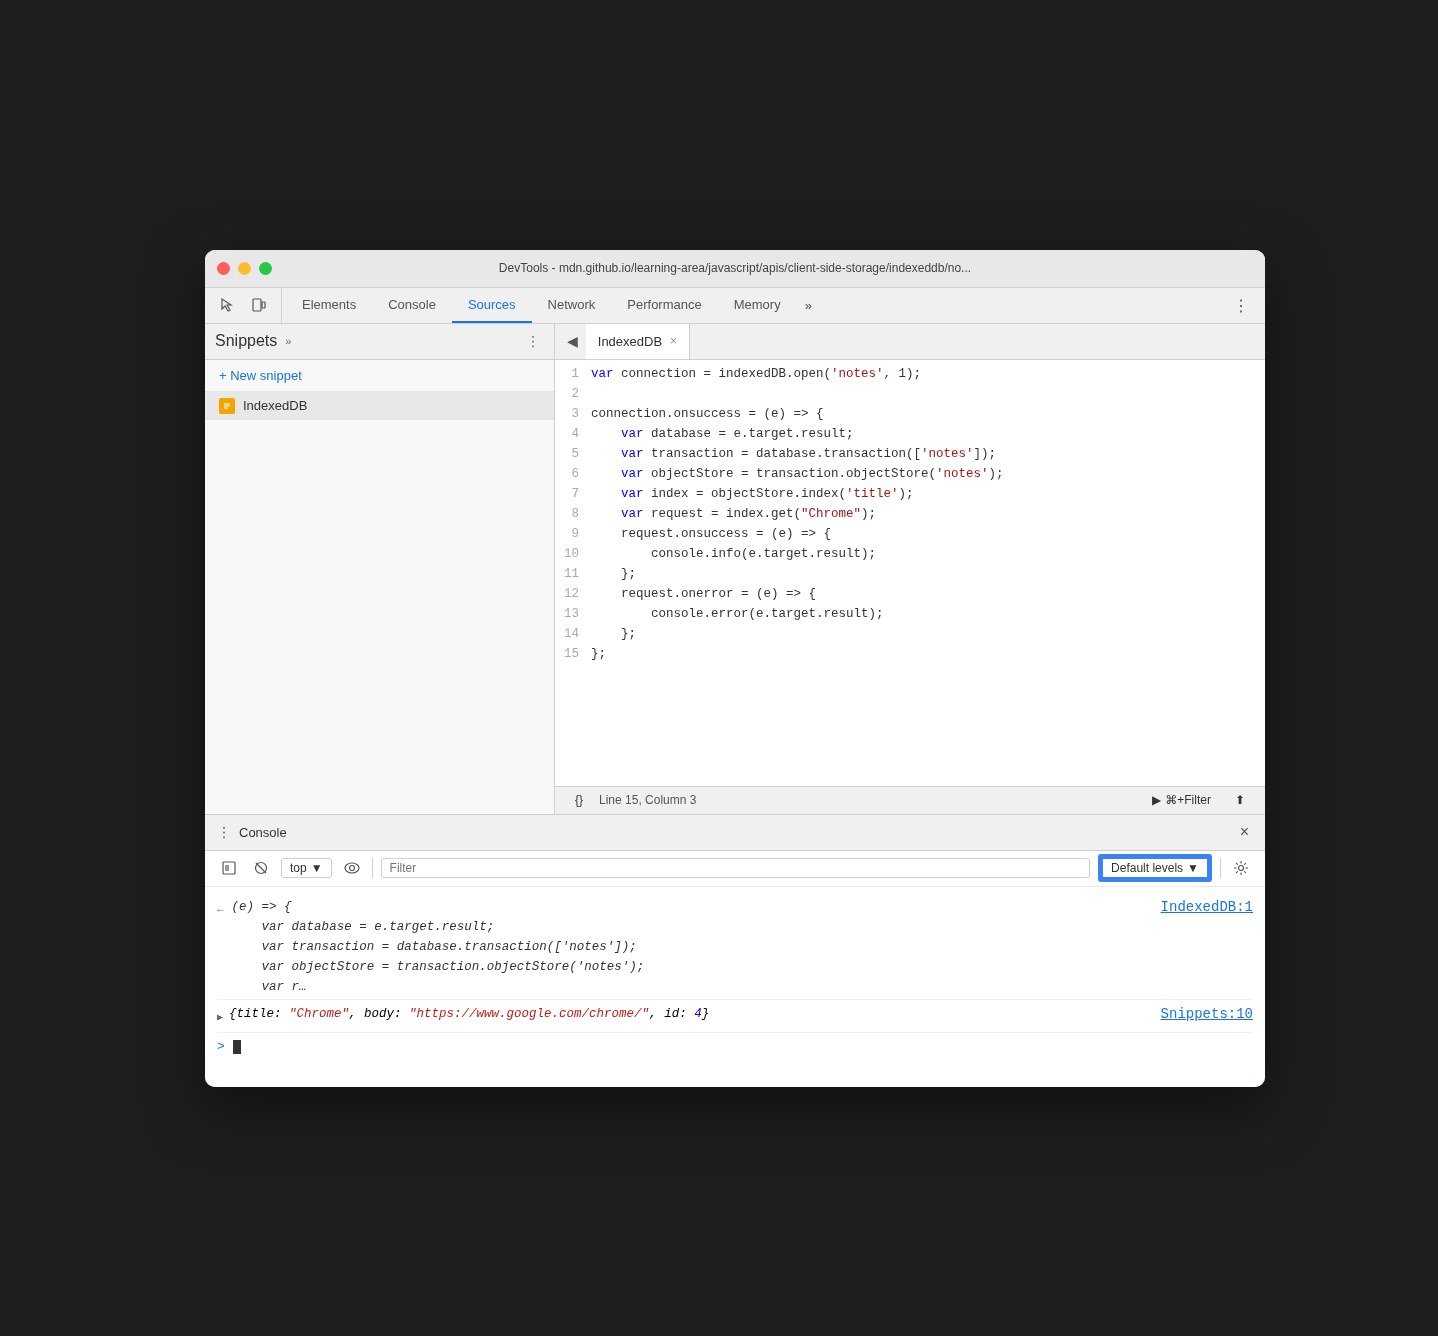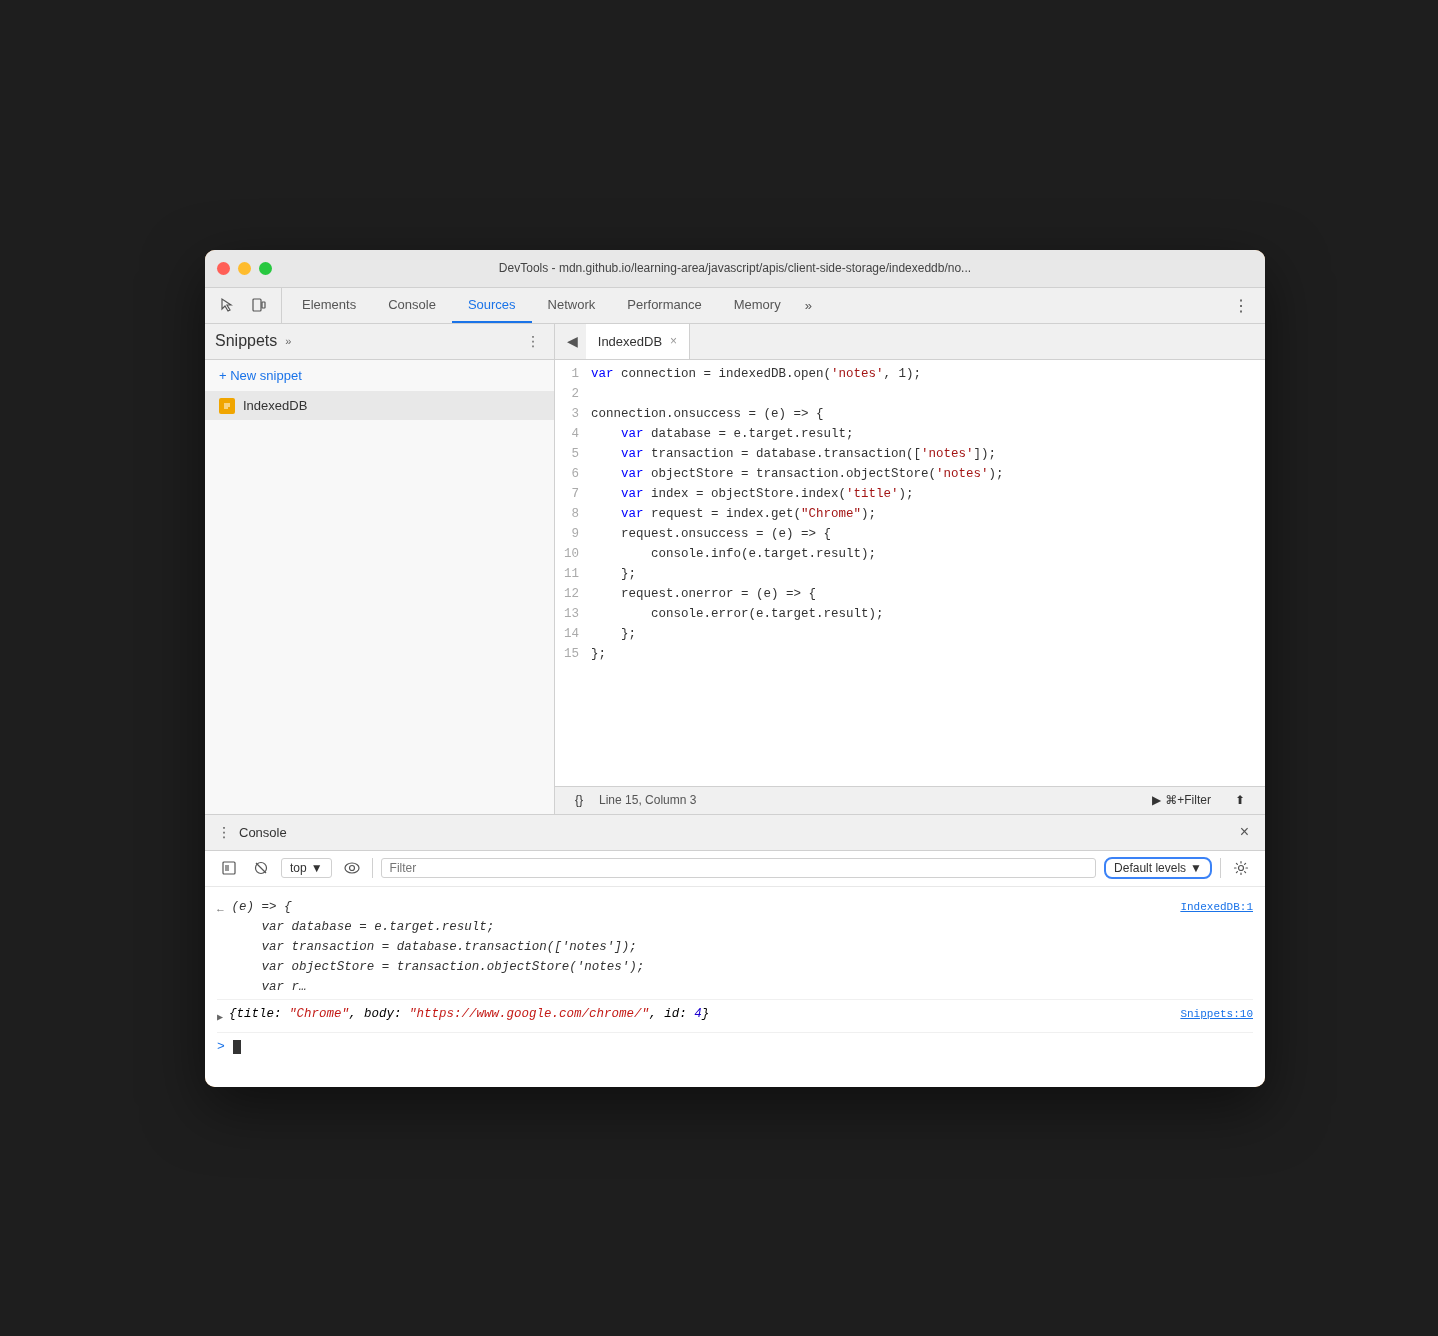--- a/index.html
+++ b/index.html
@@ -367,22 +367,22 @@
       padding: 2px 8px;
       font-size: 12px;
       color: #999;
       background: #fff;
     }
     .levels-select {
       display: flex;
       align-items: center;
       gap: 4px;
       padding: 2px 8px;
-      border: 2px solid #3b82f6;
-      border-radius: 8px;
+      border: 5px solid #3b82f6;
+      border-radius: 3px;
       font-size: 12px;
       color: #333;
       cursor: pointer;
       background: #fff;
     }
     .gear-btn {
       width: 24px;
       height: 24px;
       display: flex;
       align-items: center;
@@ -414,21 +414,21 @@
     }
     .console-code {
       flex: 1;
       white-space: pre;
       color: #333;
       font-style: italic;
     }
     .console-source {
       color: #1a73e8;
       text-decoration: underline;
-      font-size: 11px;
+      font-size: 14px;
       flex-shrink: 0;
       cursor: pointer;
       margin-left: 8px;
     }
     .console-obj-entry {
       display: flex;
       align-items: flex-start;
       padding: 4px 0;
       border-bottom: 1px solid #f0f0f0;
       font-family: 'Menlo', 'Monaco', 'Courier New', monospace;

